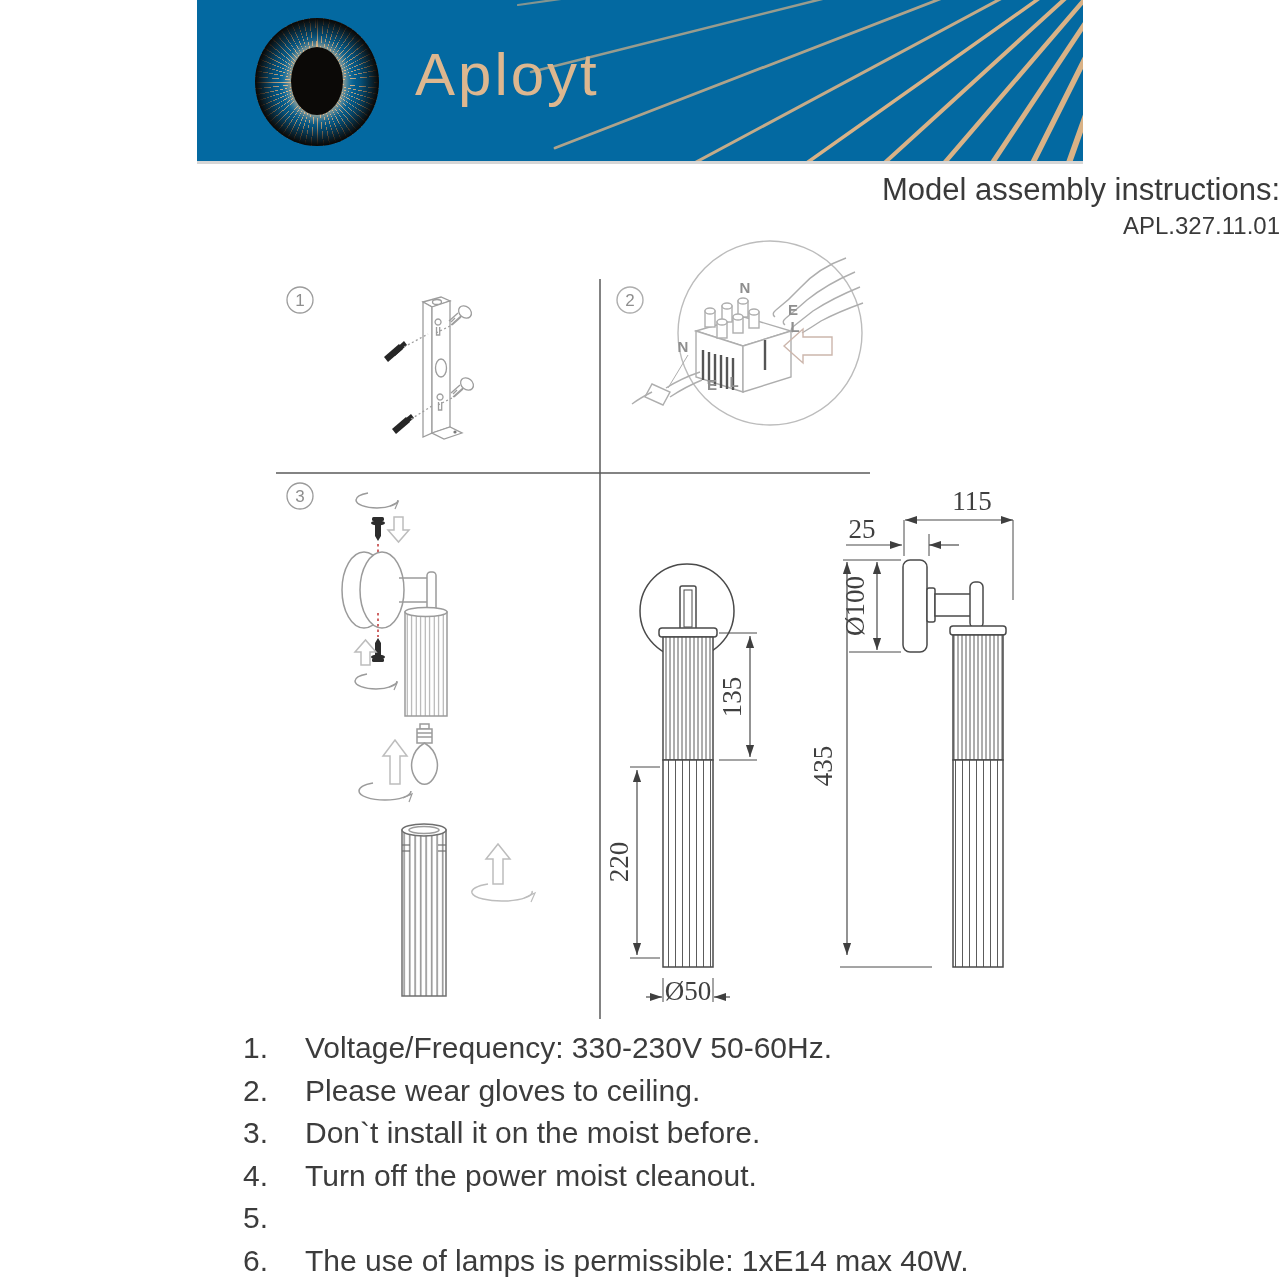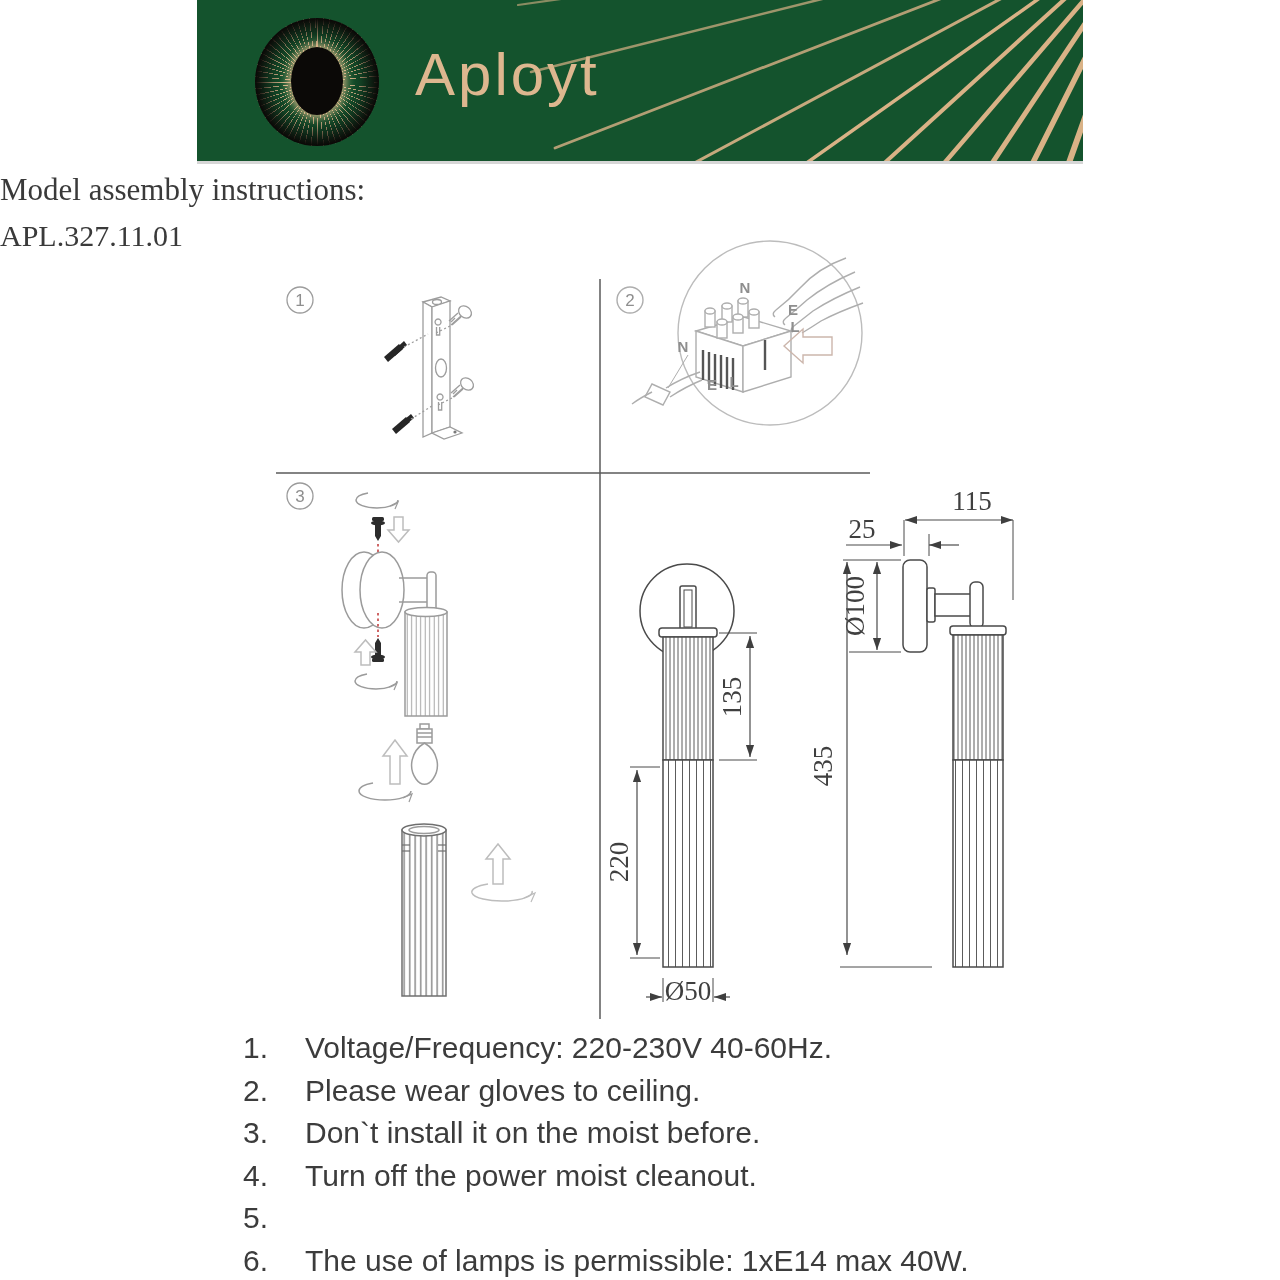--- a/index.html
+++ b/index.html
@@ -1,35 +1,35 @@
 <!DOCTYPE html>
 <html><head>
 <meta charset="utf-8">
 <style>
   html,body{margin:0;padding:0;background:#ffffff;}
   .page{position:relative;width:1280px;height:1280px;background:#ffffff;overflow:hidden;
         font-family:"Liberation Sans",sans-serif;color:#3c3c3c;}
 
   
   .brand-header{position:absolute;left:197px;top:0;width:886px;height:161px;
-                background:#14532d;overflow:hidden;border-bottom:3px solid #d6d6d6;}
+                background:#0369a1;overflow:hidden;border-bottom:3px solid #d6d6d6;}
   .logo-burst{position:absolute;left:58px;top:18px;width:124px;height:128px;border-radius:50%;
               background:repeating-conic-gradient(rgba(221,185,143,.95) 0deg .9deg, rgba(11,9,7,0) .9deg 5.6deg);}
   .logo-burst::after{content:"";position:absolute;inset:0;border-radius:50%;
               background:radial-gradient(closest-side, rgba(11,9,7,0) 52%, rgba(11,9,7,.25) 70%, #0b0907 99%);}
   .logo-center{position:absolute;left:36px;top:29px;width:52px;height:68px;border-radius:50%;
               background:#0b0907;box-shadow:0 0 9px 3px rgba(224,186,140,.85);z-index:2;}
   .brand-name{position:absolute;left:218px;top:40px;font-size:60px;letter-spacing:3px;
               color:#ddb78f;font-weight:normal;}
   .corner-rays{position:absolute;left:0;top:0;width:886px;height:161px;}
 
   
-  .title-block{position:absolute;left:0;top:172px;width:1280px;text-align:left;line-height:36px;color:#3a3a3a;font-family:Liberation Serif, serif;}
+  .title-block{position:absolute;left:0;top:172px;width:1280px;text-align:right;line-height:36px;color:#3a3a3a;}
   .title-line1{font-size:31px;}
-  .title-line2{font-size:30px;margin-top:10px;}
+  .title-line2{font-size:24px;}
 
   
   .diagram{position:absolute;left:0;top:0;width:1280px;height:1280px;}
   .dim-text{font-family:"Liberation Serif",serif;font-size:27px;fill:#3f3f3f;}
   .wire-label{font-family:"Liberation Sans",sans-serif;font-size:15px;font-weight:bold;fill:#8e8e8e;}
   .step-num{font-family:"Liberation Sans",sans-serif;font-size:17px;fill:#8e8e8e;}
 
   
   .instructions{position:absolute;left:0;top:1027px;width:1280px;}
   .instr-row{display:flex;line-height:42.5px;font-size:30px;color:#3c3c3c;padding-left:243px;}
@@ -328,21 +328,21 @@
         <line x1="847" y1="562" x2="847" y2="955" stroke-width="1.2" marker-start="url(#arr)" marker-end="url(#arr)"></line>
         <line x1="840" y1="967" x2="932" y2="967"></line>
       </g>
       <text class="dim-text" x="832" y="766" text-anchor="middle" transform="rotate(-90 832 766)" stroke="none">435</text>
     </g>
   </svg>
 
   <div class="instructions">
     <div class="instr-row">
       <span class="instr-num">1.</span>
-      <span class="instr-text">Voltage/Frequency: 220-230V 40-60Hz.</span>
+      <span class="instr-text">Voltage/Frequency: 330-230V 50-60Hz.</span>
     </div>
     <div class="instr-row">
       <span class="instr-num">2.</span>
       <span class="instr-text">Please wear gloves to ceiling.</span>
     </div>
     <div class="instr-row">
       <span class="instr-num">3.</span>
       <span class="instr-text">Don`t install it on the moist before.</span>
     </div>
     <div class="instr-row">

